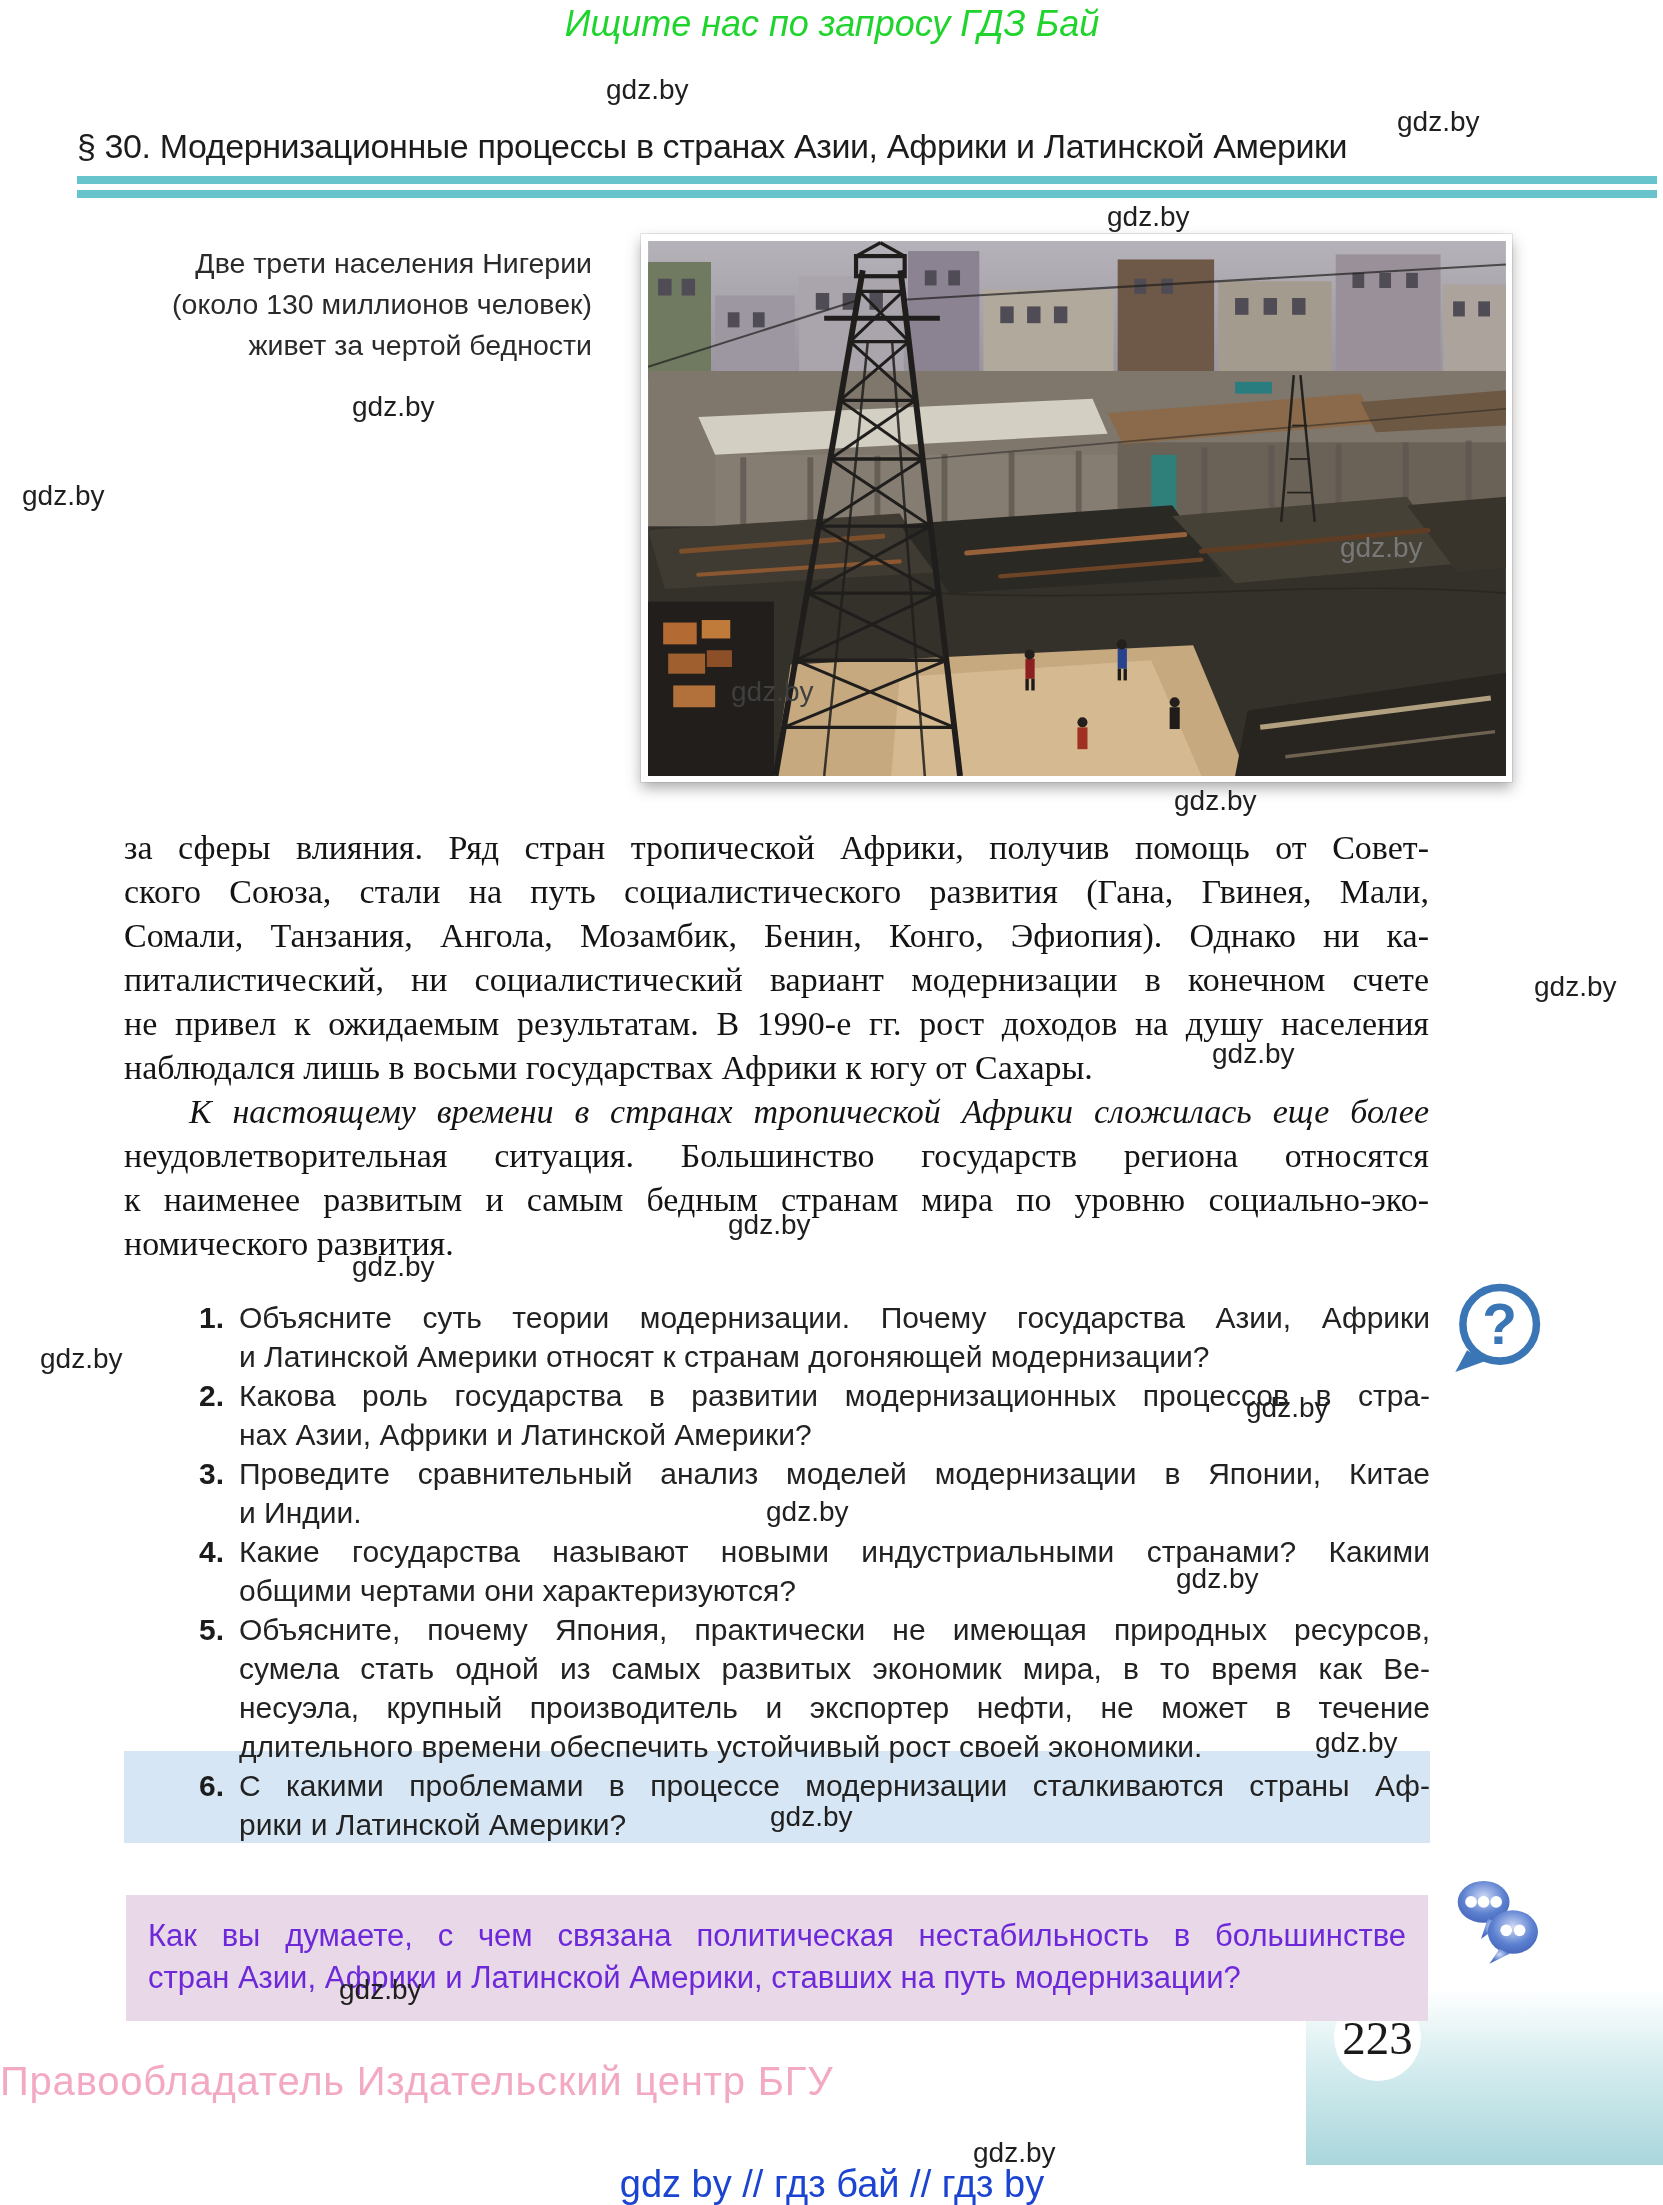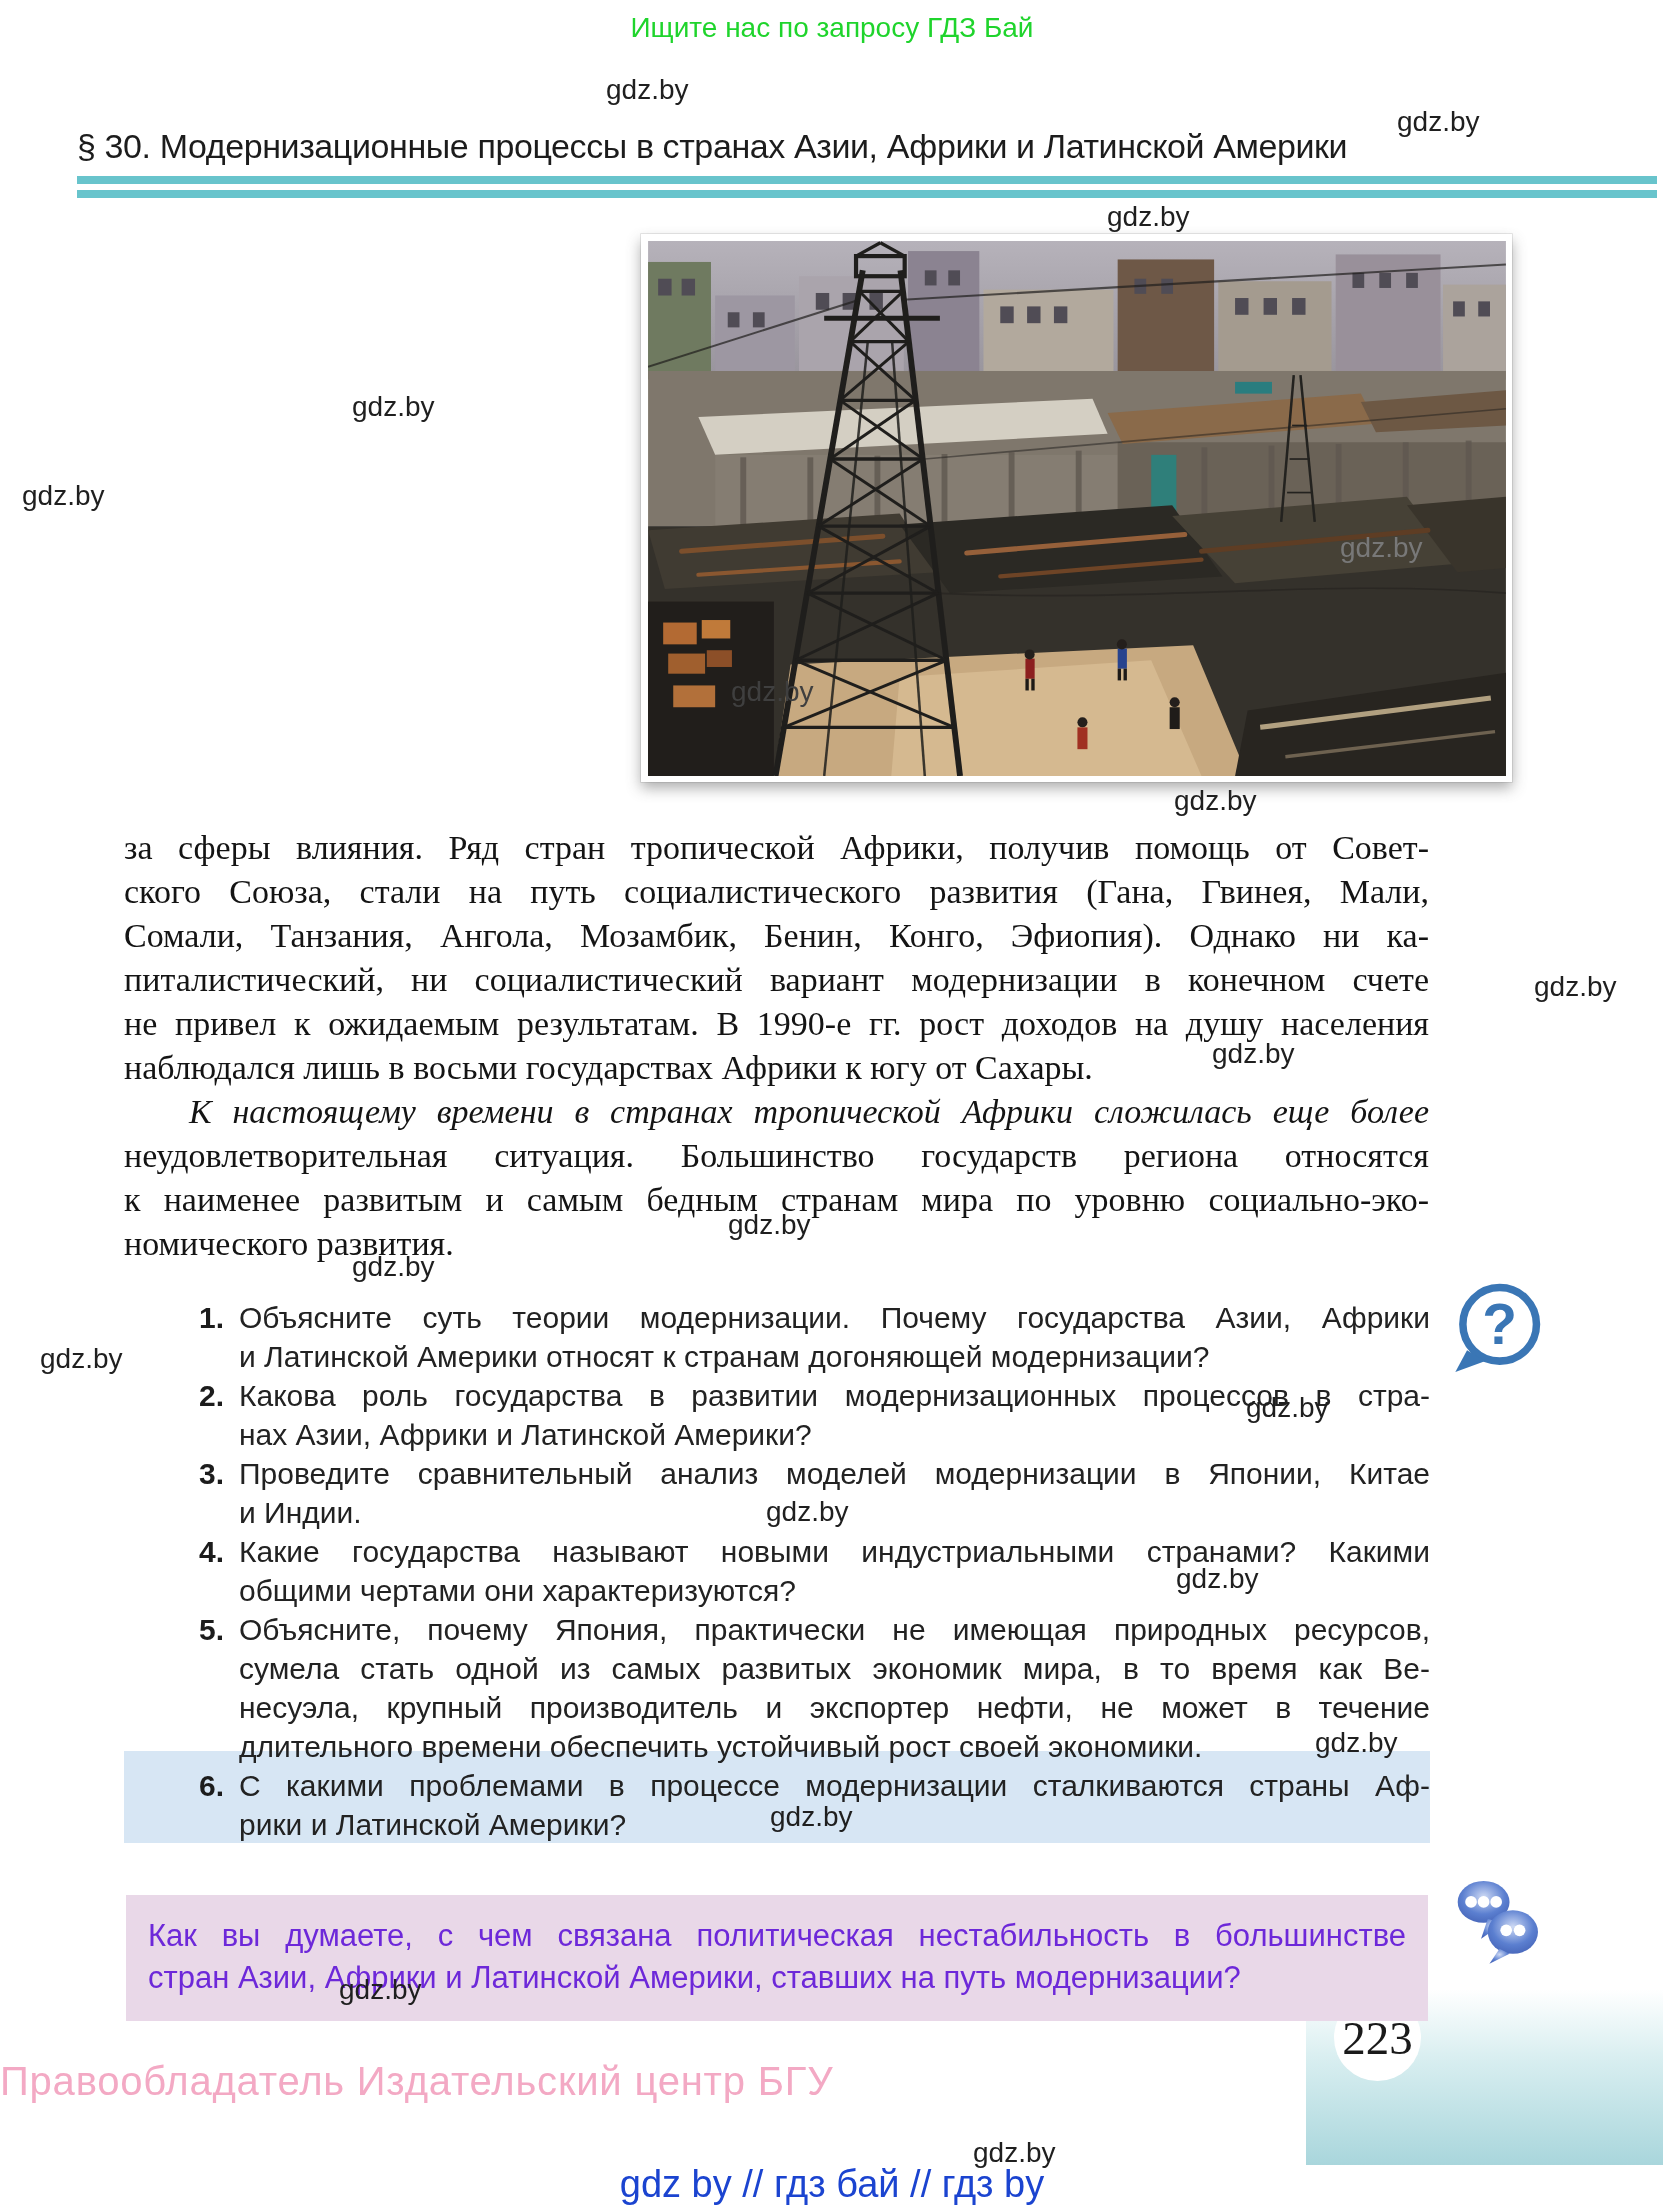--- a/index.html
+++ b/index.html
@@ -1,20 +1,20 @@
 <!DOCTYPE html>
 <html style="font-size:13.4px"><head>
 <meta charset="utf-8">
 <style>
   html,body{margin:0;padding:0;background:#ffffff;}
   #page{position:relative;width:1664px;height:2205px;background:#ffffff;overflow:hidden;
         font-family:"Liberation Sans",sans-serif;color:#1e1e1e;}
 
-  .banner{position:absolute;top:12px;left:0;width:100%;text-align:center;
-          font-size:28px;color:#1fd42c;}
+  .banner{position:absolute;top:3px;left:0;width:100%;text-align:center;
+          font-size:36px;color:#1fd42c;font-style:italic;}
 
   .wm{position:absolute;font-size:28px;color:#1f1f1f;white-space:nowrap;z-index:6;}
   .wm--road{color:#3f3f3f;}
   .wm--roof{color:#787878;}
 
   .title{position:absolute;left:77px;top:127px;font-size:34px;letter-spacing:-0.4px;
          color:#1c1c1c;white-space:nowrap;}
   .rule{position:absolute;left:77px;width:1580px;height:7.5px;background:#68c4cc;}
   .rule--1{top:176px;} .rule--2{top:190px;}
 
@@ -63,20 +63,25 @@
 <body>
 
 <div id="page">
 
   <div class="banner">Ищите нас по запросу ГДЗ Бай</div>
 
   <div class="title">§ 30. Модернизационные процессы в странах Азии, Африки и Латинской Америки</div>
   <div class="rule rule--1"></div>
   <div class="rule rule--2"></div>
 
+  <div class="caption">
+      <div>Две трети населения Нигерии</div>
+      <div>(около 130 миллионов человек)</div>
+      <div>живет за чертой бедности</div>
+    </div>
 
   <div class="photo">
     <svg width="858" height="535" viewBox="0 0 1023 638">
       <defs>
         <linearGradient id="haze" x1="0" y1="0" x2="0" y2="1">
           <stop offset="0" stop-color="#b6b2ba"></stop>
             <stop offset="1" stop-color="#98949c"></stop>
         </linearGradient>
       </defs>
 

